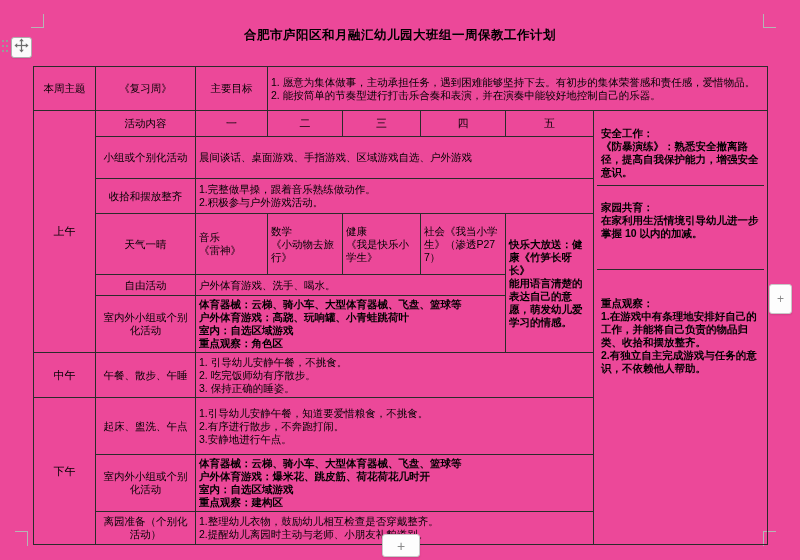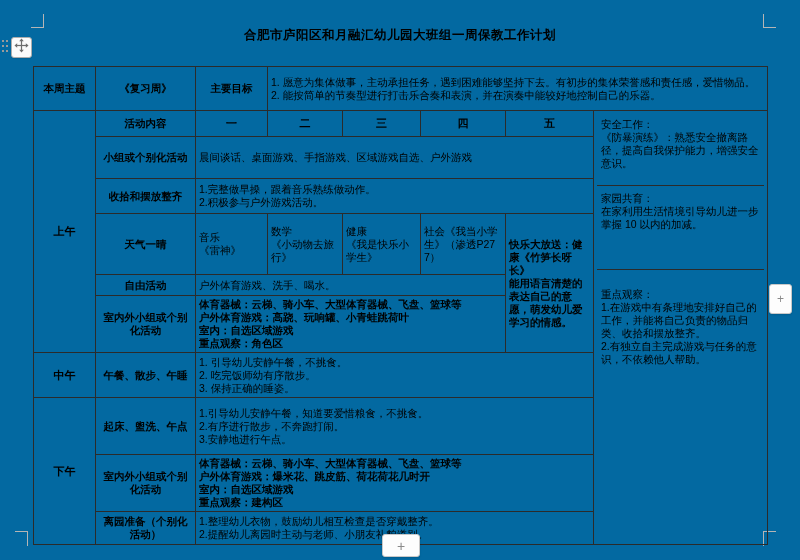--- a/index.html
+++ b/index.html
@@ -1,17 +1,17 @@
 <!DOCTYPE html>
 <html><head>
 <meta charset="utf-8">
 <style>
   html,body{margin:0;padding:0;width:800px;height:560px;background:#fff;overflow:hidden;
     font-family:"Liberation Sans",sans-serif;color:#000;}
-  .page{position:relative;width:800px;height:560px;background:#0369a1;}
+  .page{position:relative;width:800px;height:560px;background:#ec4899;}
 
   
   .mark{position:absolute;width:12px;height:13px;}
   .mark.tl{left:31px;top:14px;border-right:1px solid #b5b5b5;border-bottom:1px solid #b5b5b5;}
   .mark.tr{left:763px;top:14px;border-left:1px solid #b5b5b5;border-bottom:1px solid #b5b5b5;}
   .mark.bl{left:15px;top:531px;height:14px;border-right:1px solid #b5b5b5;border-top:1px solid #b5b5b5;}
   .mark.br{left:763px;top:531px;height:14px;border-left:1px solid #b5b5b5;border-top:1px solid #b5b5b5;}
 
   .doc-title{position:absolute;left:33px;top:27px;width:734px;text-align:center;
     font-size:12.5px;font-weight:bold;letter-spacing:.5px;}
@@ -25,30 +25,30 @@
   .drag-dots{position:absolute;left:2px;top:40px;width:2px;height:2px;background:#9a9a9a;
     box-shadow:4px 0 0 #9a9a9a,0 5px 0 #9a9a9a,4px 5px 0 #9a9a9a,0 10px 0 #9a9a9a,4px 10px 0 #9a9a9a;}
   .move-handle{position:absolute;left:11px;top:37px;width:21px;height:21px;background:#fbfbfb;
     border:1px solid #aeaeae;border-radius:3px;box-sizing:border-box;
     display:flex;align-items:center;justify-content:center;box-shadow:0 1px 1px rgba(0,0,0,.08);}
 
   table.plan{position:absolute;left:33px;top:66px;width:734px;border-collapse:collapse;
     table-layout:fixed;font-size:10.5px;line-height:13px;}
   table.plan td{border:1px solid #2b2b2b;padding:1px 3px;vertical-align:middle;
     word-break:break-all;box-sizing:border-box;}
-  td.c{text-align:center;padding:1px 2px;font-weight:bold;}
+  td.c{text-align:center;padding:1px 2px;}
   td.content{text-align:left;padding:1px 4px;white-space:pre-line;}
   td.top{vertical-align:top;font-weight:bold;}
   td.period{font-size:11px;}
   td.pad-am{vertical-align:middle;padding-top:76px;text-align:center;}
   td.pad-pm{vertical-align:middle;padding-top:34px;}
   td.day{font-size:11px;}
   td.side-cell{padding:0;vertical-align:top;}
-  .side-sec{box-sizing:border-box;padding:6px 4px;white-space:pre-line;overflow:hidden;
-    border-bottom:1px solid #2b2b2b;}
+  .side-sec{box-sizing:border-box;padding:15px 4px;white-space:pre-line;overflow:hidden;
+    border-bottom:1px solid #2b2b2b;font-weight:bold;}
   .side-sec.last{border-bottom:none;margin-top:12px;}
   .collective{white-space:pre-line;}
 
   
   .add-btn{position:absolute;background:#fdfdfd;border:1px solid #c8c8c8;border-radius:3px;
     color:#8a8a8a;display:flex;align-items:center;justify-content:center;
     box-shadow:0 1px 2px rgba(0,0,0,.12);box-sizing:border-box;}
   .add-row{left:382px;top:534px;width:38px;height:23px;font-size:14px;}
   .add-col{left:769px;top:284px;width:23px;height:30px;font-size:12px;}
 </style>

